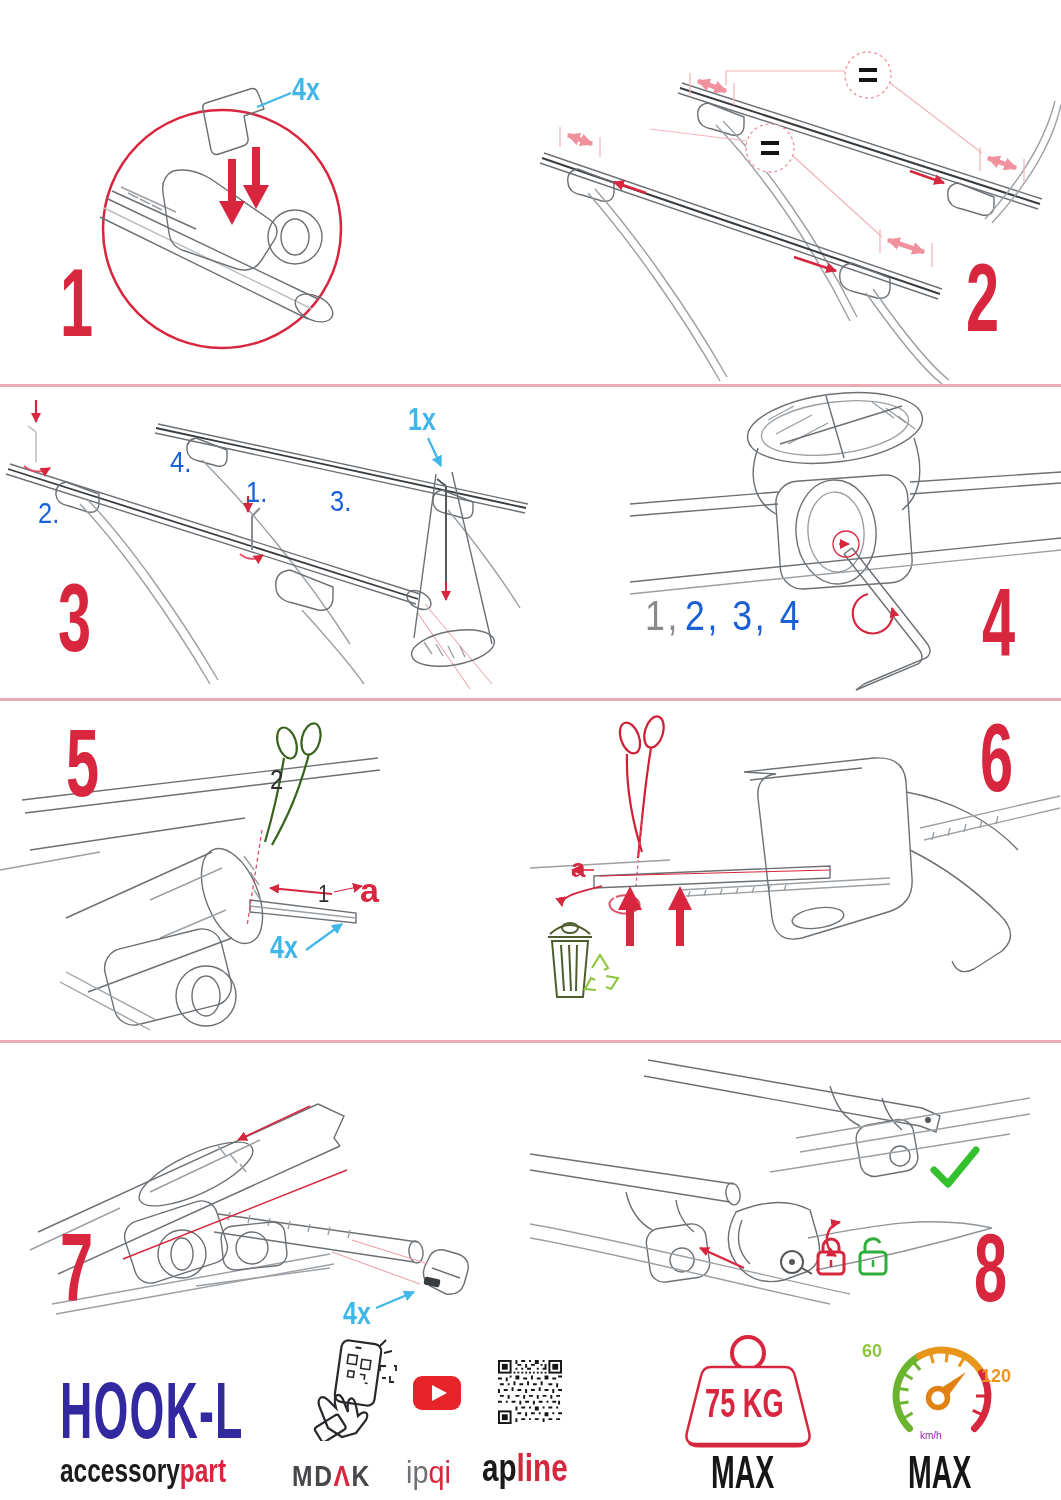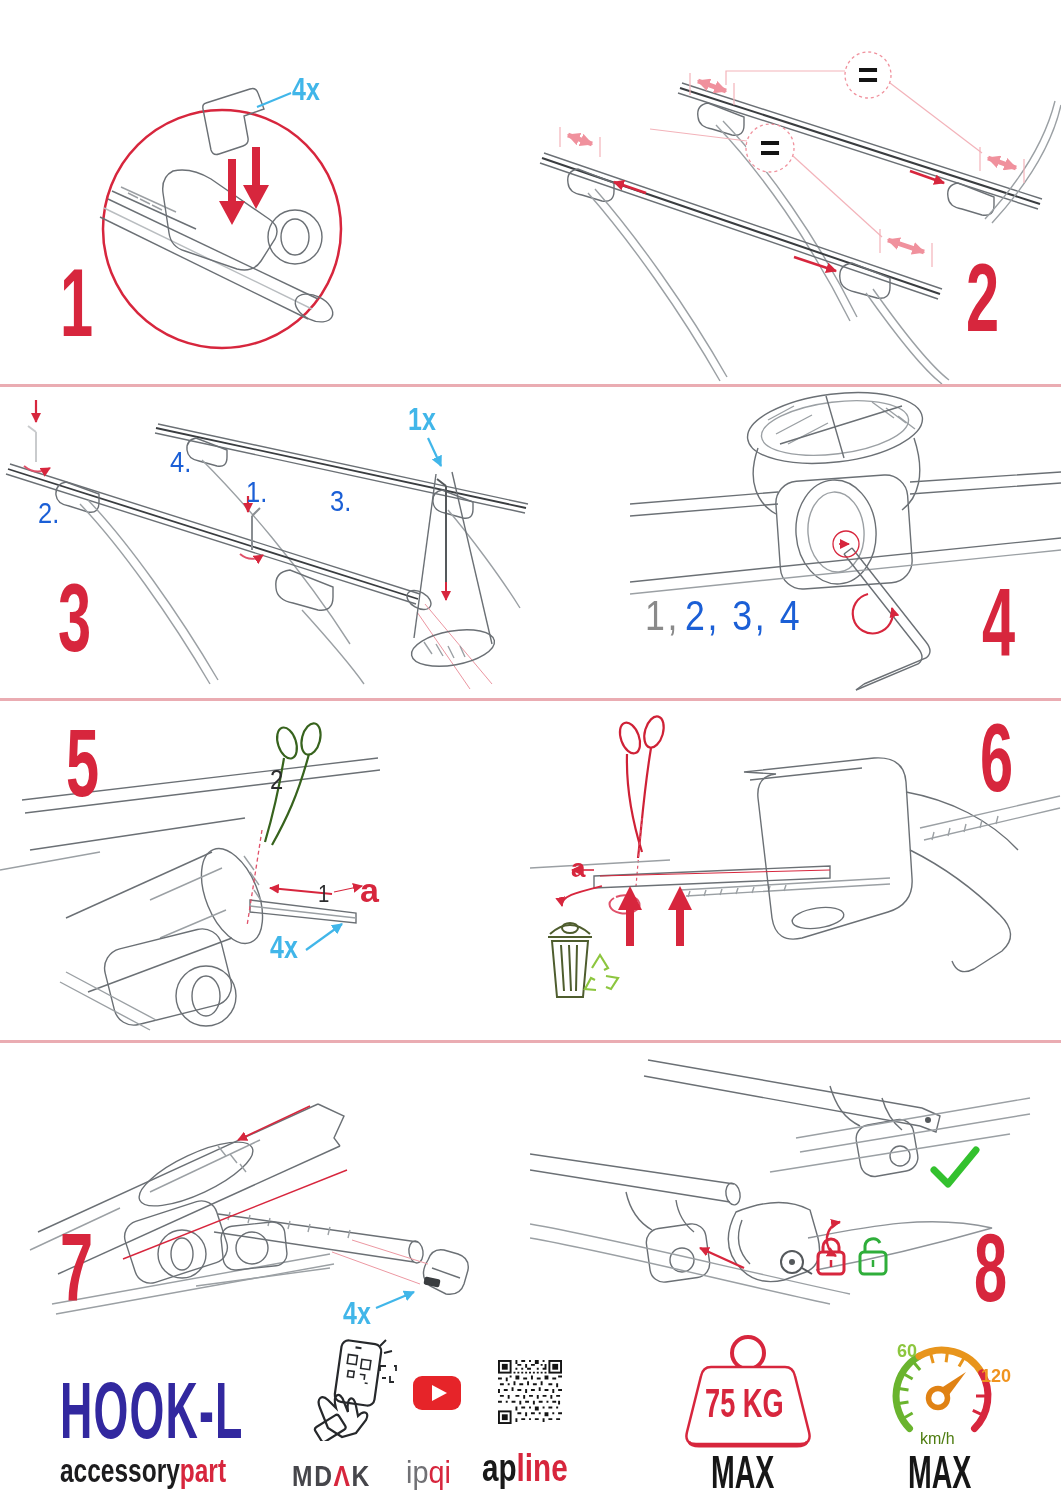--- a/index.html
+++ b/index.html
@@ -36,21 +36,21 @@
   .logo-ipqi .red{color:#d7263d;}
   .logo-apline{position:absolute;font-weight:600;font-size:38px;line-height:1;color:#1a1a1a;
        transform:scaleX(0.78);transform-origin:left top;}
   .logo-apline .red{color:#d7263d;}
   .max-label{position:absolute;color:#161616;font-weight:700;font-size:46px;line-height:1;
        transform:scaleX(0.62);transform-origin:left top;}
   .kg-label{position:absolute;color:#d7263d;font-weight:700;font-size:40px;line-height:1;
        transform:scaleX(0.68);transform-origin:left top;}
   .speed-low{position:absolute;color:#8cc63e;font-weight:700;font-size:18px;line-height:1;}
   .speed-high{position:absolute;color:#f0931e;font-weight:700;font-size:18px;line-height:1;text-align:right;}
-  .speed-unit{position:absolute;color:#4d7c0f;font-size:16px;line-height:1;}
+  .speed-unit{position:absolute;color:#a21caf;font-size:10px;line-height:1;}
 </style>
 </head>
 <body>
 
 <div id="sheet">
 
   <div class="divider" style="top:343px"></div>
   <div class="divider" style="top:657px"></div>
   <div class="divider" style="top:999px"></div>
 
@@ -488,18 +488,18 @@
       <path d="M101.8 37 A46 46 0 0 1 94.5 92.5" stroke="#d7263d"></path>
     </g>
     <g stroke-width="3" fill="none">
       <path d="M32.6 77 L23.9 82 M28.5 65.9 L18.7 67.6 M28.5 54.1 L18.7 52.4 M32.6 43 L23.9 38 M40.1 34 L33.7 26.3" stroke="#6ab42e"></path>
       <path d="M53.2 27.2 L50.6 17.5 M66.1 26.2 L67.4 16.3 M79 30.6 L84 21.9" stroke="#e8951c"></path>
       <path d="M96 60 L106 60 M92.8 74.4 L101.9 78.6" stroke="#d7263d"></path>
     </g>
     <polygon points="86,36 52,58 60,71" fill="#e08214"></polygon>
     <circle cx="58" cy="62" r="9.5" fill="#ffffff" stroke="#e08214" stroke-width="5.5"></circle>
   </svg>
-  <div class="speed-low" style="left:897px;top:1301px">60</div>
+  <div class="speed-low" style="left:862px;top:1301px">60</div>
   <div class="speed-high" style="left:981px;top:1326px">120</div>
   <div class="speed-unit" style="left:920px;top:1390px">km/h</div>
   <div class="max-label" style="left:908px;top:1408px">MAX</div>
 
 </div>
 
 </body></html>

